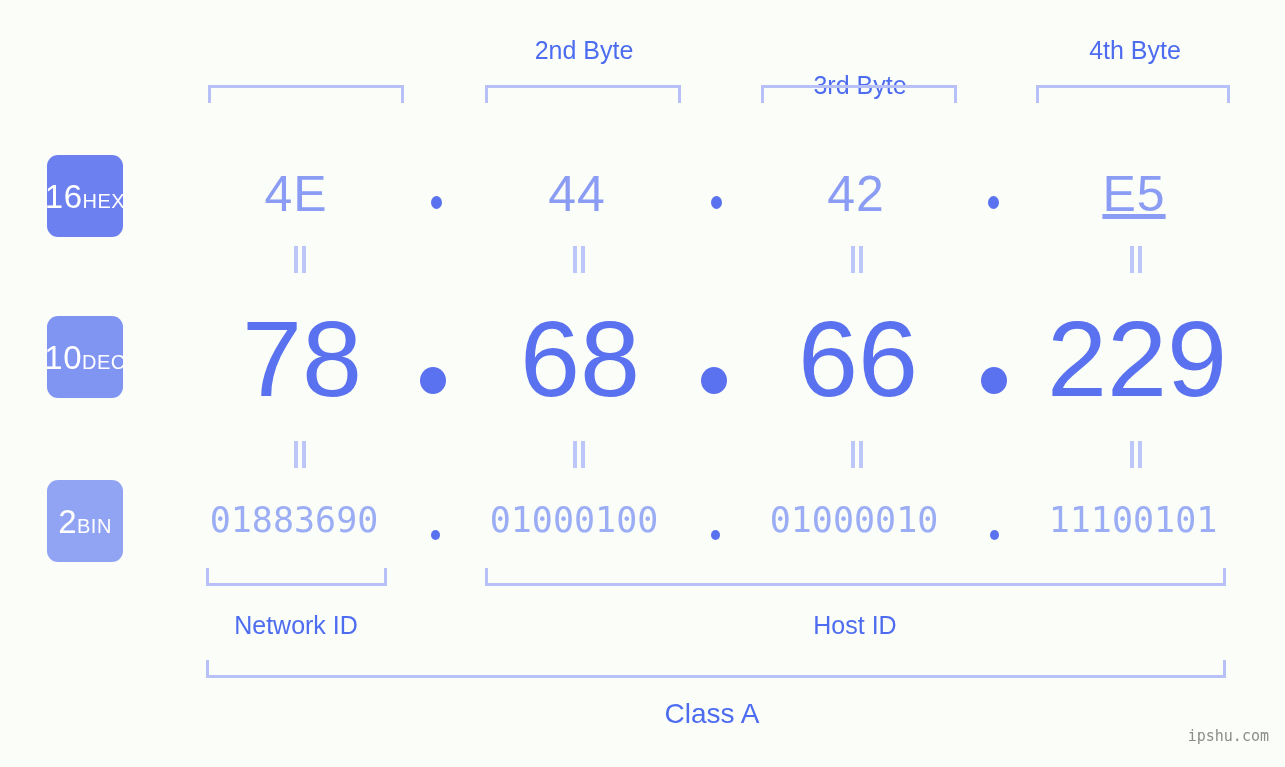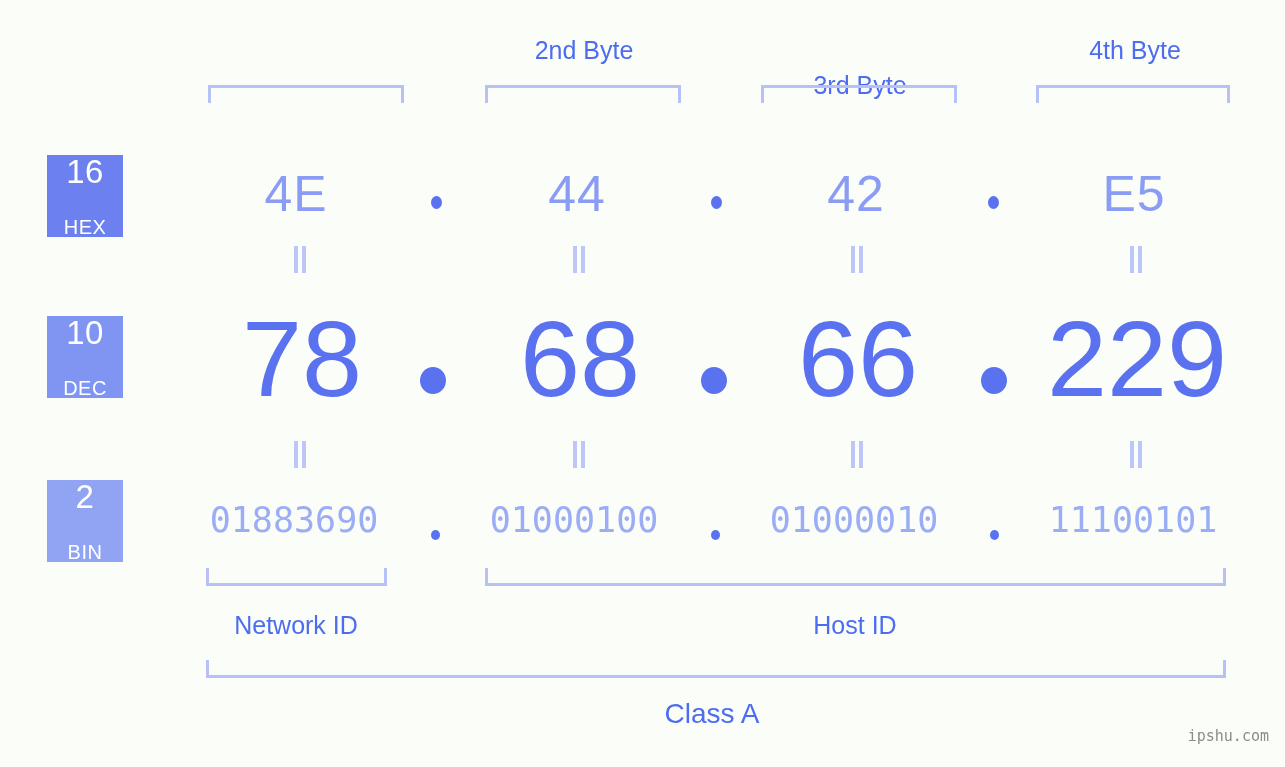--- a/index.html
+++ b/index.html
@@ -50,26 +50,26 @@
     border-left: 3px solid #b7c1f7;
     border-right: 3px solid #b7c1f7;
     box-sizing: border-box;
   }
 
   
   .badge {
     position: absolute;
     width: 76px;
     height: 82px;
-    border-radius: 0;
+    border-radius: 11px;
     color: #ffffff;
     display: flex;
-    flex-direction: column;
+    flex-direction: row;
     align-items: center;
-    justify-content: space-between;
+    justify-content: center;
     line-height: 1;
   }
   .badge .num {
     font-size: 33px;
     font-weight: 400;
     letter-spacing: 0.5px;
   }
   .badge .abbr {
     font-size: 20px;
     font-weight: 400;
@@ -184,21 +184,21 @@
     <span class="num">2</span>
     <span class="abbr">BIN</span>
   </div>
 
   <div class="cell hex" style="left:196px; top:158px; width:200px;">4E</div>
   <div class="dot hex-dot" style="left:431px; top:196px;"></div>
   <div class="cell hex" style="left:477px; top:158px; width:200px;">44</div>
   <div class="dot hex-dot" style="left:711px; top:196px;"></div>
   <div class="cell hex" style="left:756px; top:158px; width:200px;">42</div>
   <div class="dot hex-dot" style="left:988px; top:196px;"></div>
-  <div class="cell hex" style="left:1034px; top:158px; width:200px;">E5</div>
+  <div class="cell hex" style="left:1034px; top:158px; width:200px;text-decoration:underline;">E5</div>
 
   <div class="eqmark" style="left:292px; top:246px;">
     <i class="a"></i>
       <i class="b"></i>
   </div>
   <div class="eqmark" style="left:571px; top:246px;">
     <i class="a"></i>
       <i class="b"></i>
   </div>
   <div class="eqmark" style="left:849px; top:246px;">

